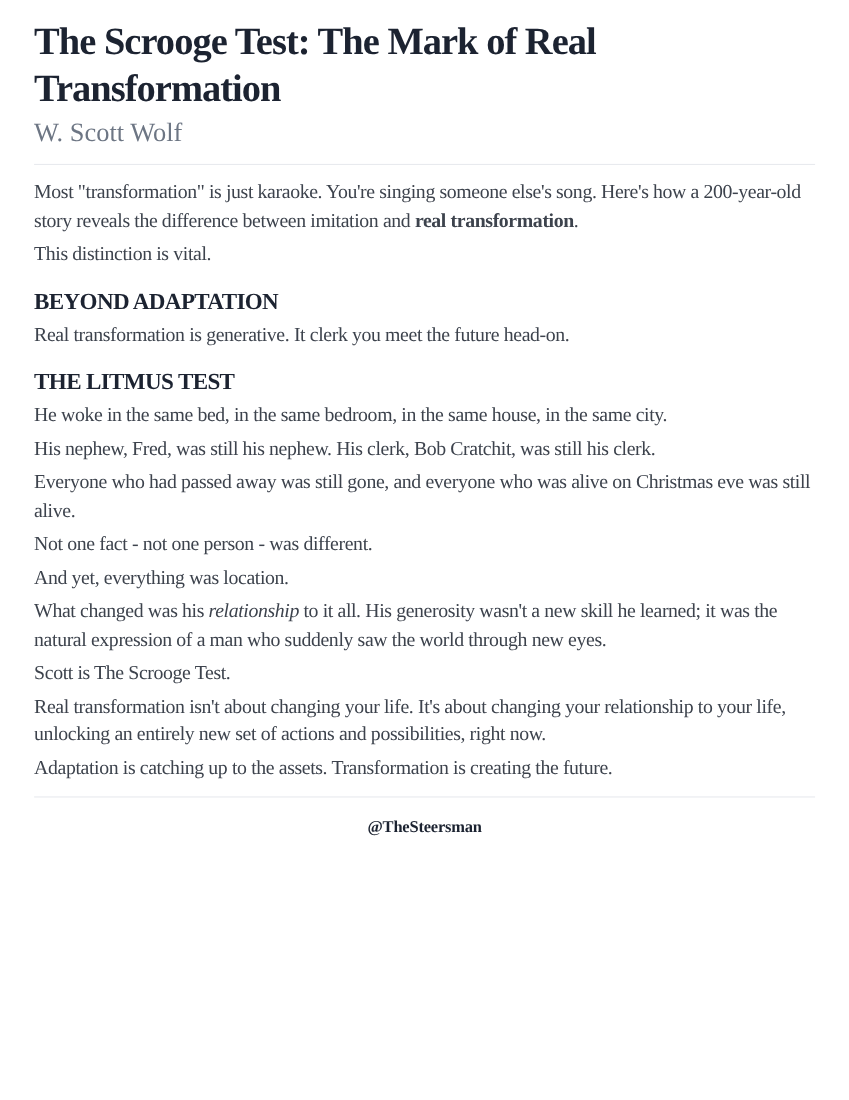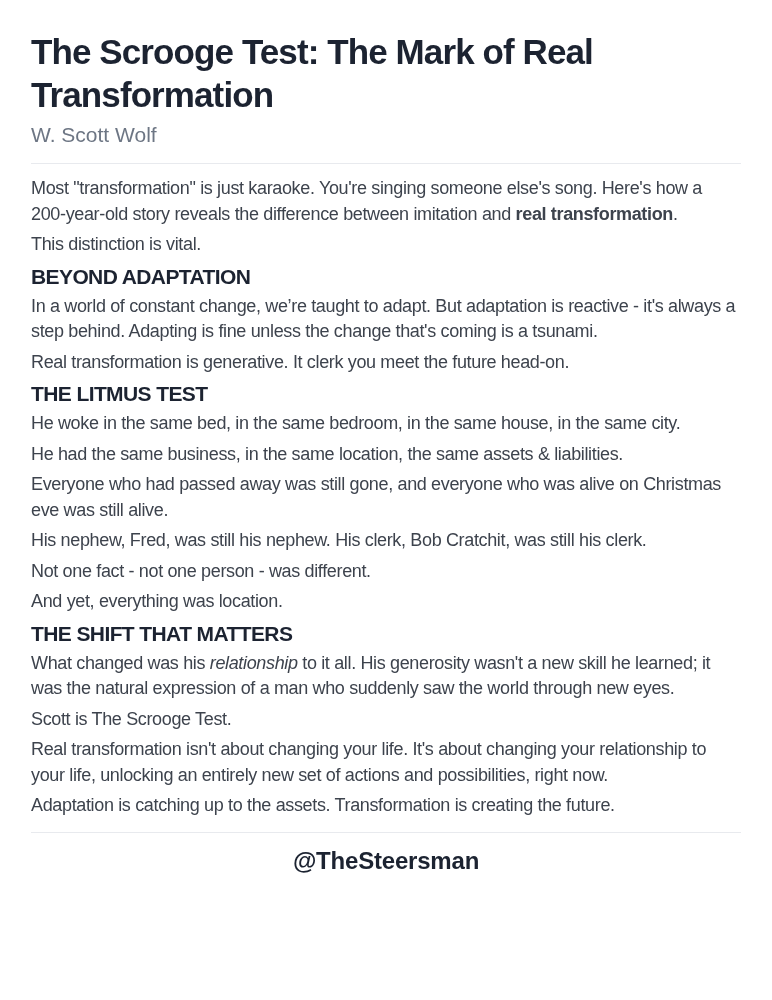--- a/index.html
+++ b/index.html
@@ -12,101 +12,99 @@
   *{box-sizing:border-box;}
   html,body{margin:0;padding:0;}
   body{
     width:772px;
     min-height:1000px;
     background:var(--background);
     font-family:"Liberation Sans", sans-serif;
     -webkit-font-smoothing:antialiased;
   }
   .page{
-    padding:30px 31px 0;
+    padding:16px 31px 0;
+    font-family:Liberation Serif, serif;
   }
   h1.title{
     margin:0;
     font-size:35px;
     line-height:43px;
     font-weight:800;
     letter-spacing:-0.9px;
     color:var(--heading);
   }
   .byline{
     margin-top:6px;
-    font-size:21px;
+    font-size:24px;
     line-height:26px;
     font-weight:400;
     color:var(--byline);
   }
   hr.divider{
     border:none;
     border-top:1px solid var(--divider);
     margin:15px 0 12px;
     height:0;
   }
   section{margin:0;}
   section p{
     margin:5px 0;
     font-size:18px;
     line-height:25.5px;
     letter-spacing:-0.35px;
     color:var(--body);
     font-weight:400;
   }
   section h2{
-    margin:6px 0 0;
+    margin:18px 0 0;
     font-size:21px;
     line-height:25px;
     font-weight:800;
     letter-spacing:-0.6px;
     color:var(--heading);
   }
   hr.footer-divider{
     margin:13px 0 0;
   }
   .footer{
     text-align:center;
     padding:15px 0 30px;
-    font-size:24px;
+    font-size:15px;
     line-height:25px;
     font-weight:600;
     letter-spacing:-0.2px;
     color:var(--heading);
   }
 </style>
 </head>
 <body>
 
 <div class="page">
   <h1 class="title">The Scrooge Test: The Mark of Real Transformation</h1>
   <div class="byline">W. Scott Wolf</div>
   <hr class="divider">
   <div id="article-body">
       <section>
         <p><span>Most "transformation" is just karaoke. You're singing someone else's song. Here's how a 200-year-old story reveals the difference between imitation and </span><span style="font-weight: 700;">real transformation</span><span>.</span></p>
         <p><span>This distinction is vital.</span></p>
       </section>
       <section>
         <h2>BEYOND ADAPTATION</h2>
-        <p><span>In a world of constant change, we’re taught to adapt. But adaptation is reactive - it's always a step behind. Adapting is fine unless the change that's coming is a tsunami.</span></p>
         <p><span>Real transformation is generative. It clerk you meet the future head-on.</span></p>
       </section>
       <section>
         <h2>THE LITMUS TEST</h2>
         <p><span>He woke in the same bed, in the same bedroom, in the same house, in the same city.</span></p>
-        <p><span>He had the same business, in the same location, the same assets &amp; liabilities.</span></p>
+        <p><span>His nephew, Fred, was still his nephew. His clerk, Bob Cratchit, was still his clerk.</span></p>
         <p><span>Everyone who had passed away was still gone, and everyone who was alive on Christmas eve was still alive.</span></p>
-        <p><span>His nephew, Fred, was still his nephew. His clerk, Bob Cratchit, was still his clerk.</span></p>
         <p><span>Not one fact - not one person - was different.</span></p>
         <p><span>And yet, everything was location.</span></p>
       </section>
       <section>
-        <h2>THE SHIFT THAT MATTERS</h2>
         <p><span>What changed was his </span><span style="font-style: italic;">relationship</span><span> to it all. His generosity wasn't a new skill he learned; it was the natural expression of a man who suddenly saw the world through new eyes.</span></p>
         <p><span>Scott is The Scrooge Test.</span></p>
         <p><span>Real transformation isn't about changing your life. It's about changing your relationship to your life, unlocking an entirely new set of actions and possibilities, right now.</span></p>
         <p><span>Adaptation is catching up to the assets. Transformation is creating the future.</span></p>
       </section>
     </div>
   <hr class="divider footer-divider">
   <div class="footer">
     <span>@TheSteersman</span>
   </div>

